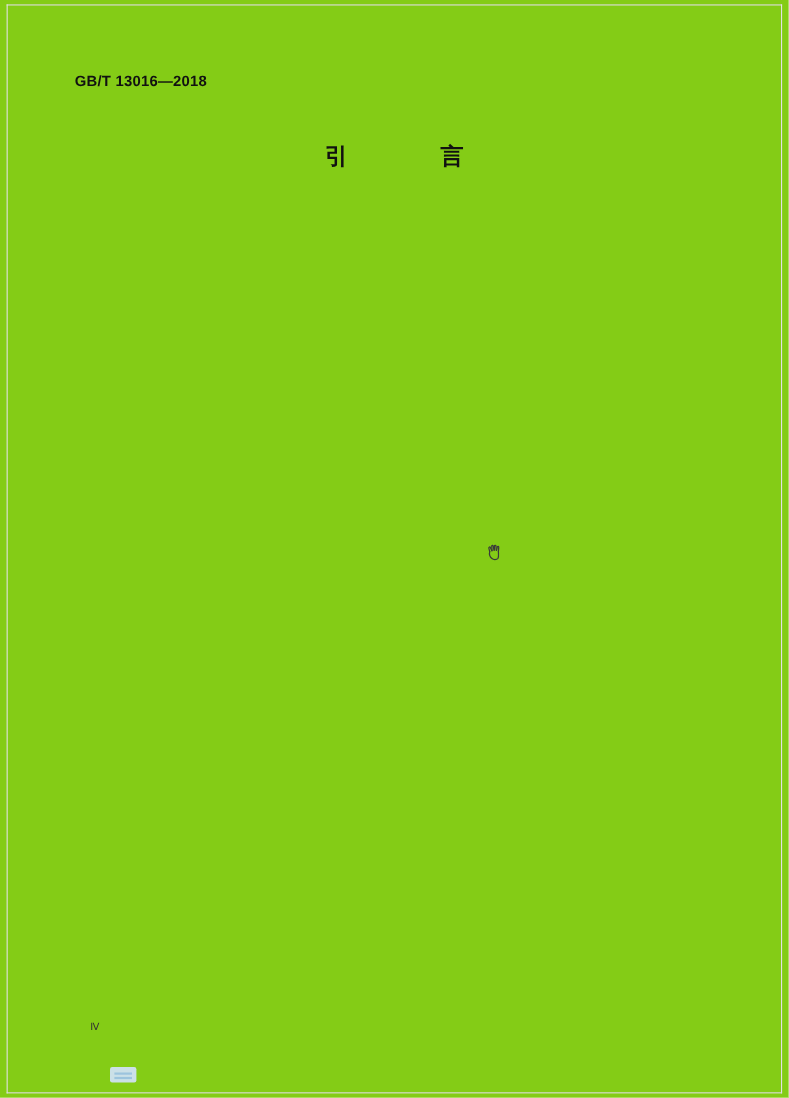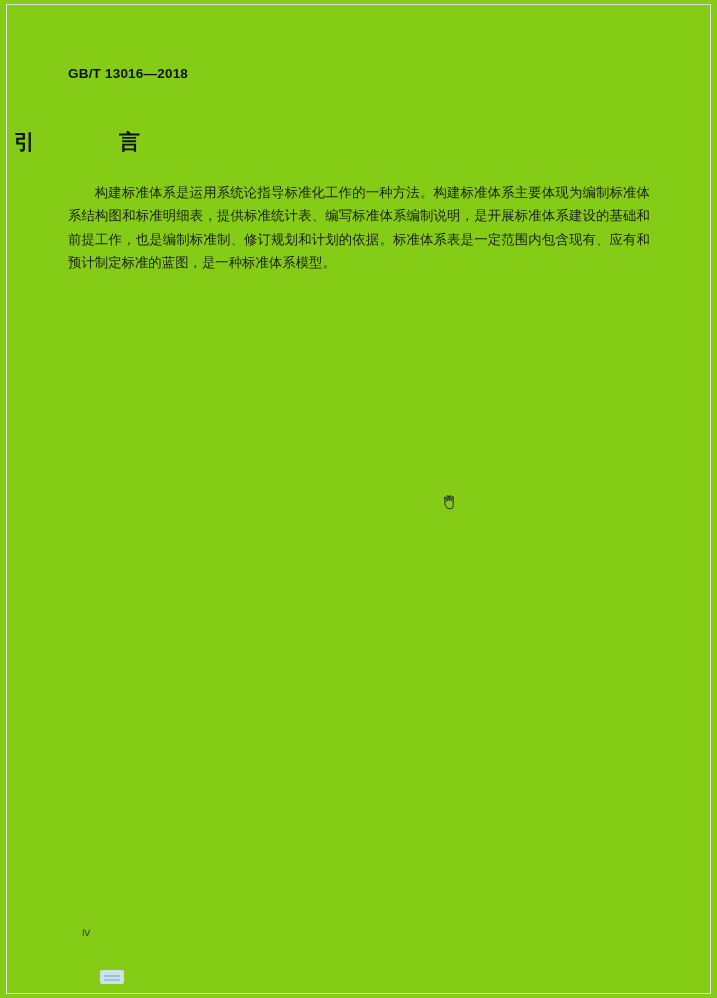--- a/index.html
+++ b/index.html
@@ -64,21 +64,21 @@
     font-size: 13.5px;
     letter-spacing: 0.2px;
     color: #111111;
   }
 
   .section-title {
     position: absolute;
     top: 128px;
     left: 0;
     width: 717px;
-    text-align: left;
+    text-align: center;
     font-family: "Liberation Sans", sans-serif;
     font-weight: bold;
     font-size: 21px;
     letter-spacing: 14px;
     text-indent: 14px;
     color: #111111;
   }
 
   .body-text {
     position: absolute;
@@ -144,23 +144,20 @@
 
   <div class="page-edge-top"></div>
   <div class="page-edge-left"></div>
   <div class="page-edge-right"></div>
   <div class="page-edge-bottom"></div>
 
   <div class="std-number">GB/T 13016—2018</div>
 
   <div class="section-title">引　　言</div>
 
-  <div class="body-text">
-    <p>构建标准体系是运用系统论指导标准化工作的一种方法。构建标准体系主要体现为编制标准体系结构图和标准明细表，提供标准统计表、编写标准体系编制说明，是开展标准体系建设的基础和前提工作，也是编制标准制、修订规划和计划的依据。标准体系表是一定范围内包含现有、应有和预计制定标准的蓝图，是一种标准体系模型。</p>
-  </div>
 
   <div class="page-number">Ⅳ</div>
 
   <div class="scan-mark"></div>
 
   <div class="cursor">
     <svg width="20" height="24" viewBox="0 0 20 24" xmlns="http://www.w3.org/2000/svg">
       <g fill="none" stroke="#3a3a3a" stroke-width="1.1" stroke-linecap="round" stroke-linejoin="round">
         <path d="M5.2 12.5 L4.4 9.2 C4.2 8.3 5.4 7.9 5.8 8.7 L7.2 11.8"></path>
         <path d="M7.4 11.4 L7.0 7.6 C6.9 6.7 8.2 6.5 8.4 7.4 L9.1 11.2"></path>

